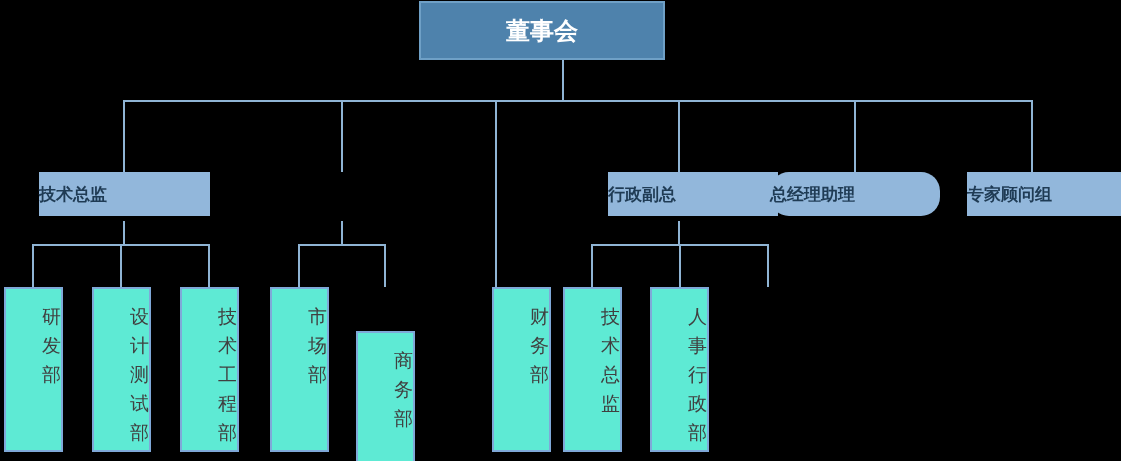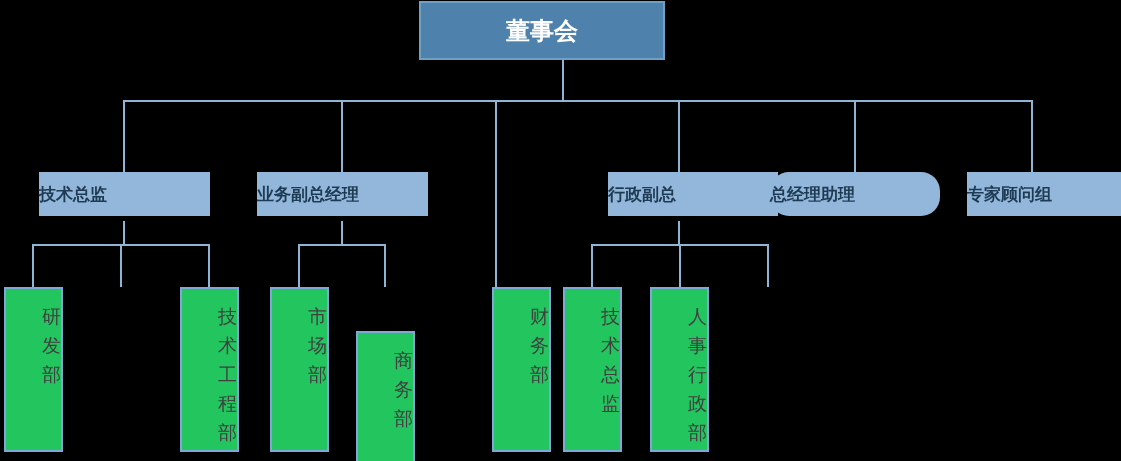--- a/index.html
+++ b/index.html
@@ -37,21 +37,21 @@
   }
   .mgr-tech     { left: 39px;  width: 171px; }
   .mgr-biz      { left: 257px; width: 171px; }
   .mgr-admin    { left: 608px; width: 170px; }
   .mgr-gma      { left: 770px; width: 170px; border-radius: 19px; }
   .mgr-expert   { left: 947px; width: 171px; margin-left: 20px; }
 
   .dept {
     position: absolute;
     top: 287px; width: 59px; height: 165px;
-    background: #22c55e;
+    background: #5eead4;
     border: 2px solid #7FA8D8;
     box-sizing: border-box;
     display: flex; justify-content: center; padding-left: 36px;
   }
   .dept .vtext {
     margin-top: 13px;
     width: 21px;
     font-size: 19px;
     line-height: 29px;
     color: #404040;
@@ -126,35 +126,35 @@
   <div class="line adm-drop2"></div>
   <div class="line adm-drop3"></div>
 
   <div class="root-box">
     <span>董事会</span>
   </div>
 
   <div class="mgr mgr-tech">
     <span>技术总监</span>
   </div>
-  <div class="mgr mgr-biz">
-    <span>业务副总经理</span>
-  </div>
   <div class="mgr mgr-admin">
     <span>行政副总</span>
   </div>
   <div class="mgr mgr-gma">
     <span>总经理助理</span>
   </div>
   <div class="mgr mgr-expert">
     <span>专家顾问组</span>
   </div>
 
   <div class="dept dept-rd">
     <span class="vtext">研发部</span>
+  </div>
+  <div class="dept dept-design">
+    <span class="vtext">设计测试部</span>
   </div>
   <div class="dept dept-eng">
     <span class="vtext">技术工程部</span>
   </div>
   <div class="dept dept-mkt">
     <span class="vtext">市场部</span>
   </div>
   <div class="dept dept-comm">
     <span class="vtext">商务部</span>
   </div>

